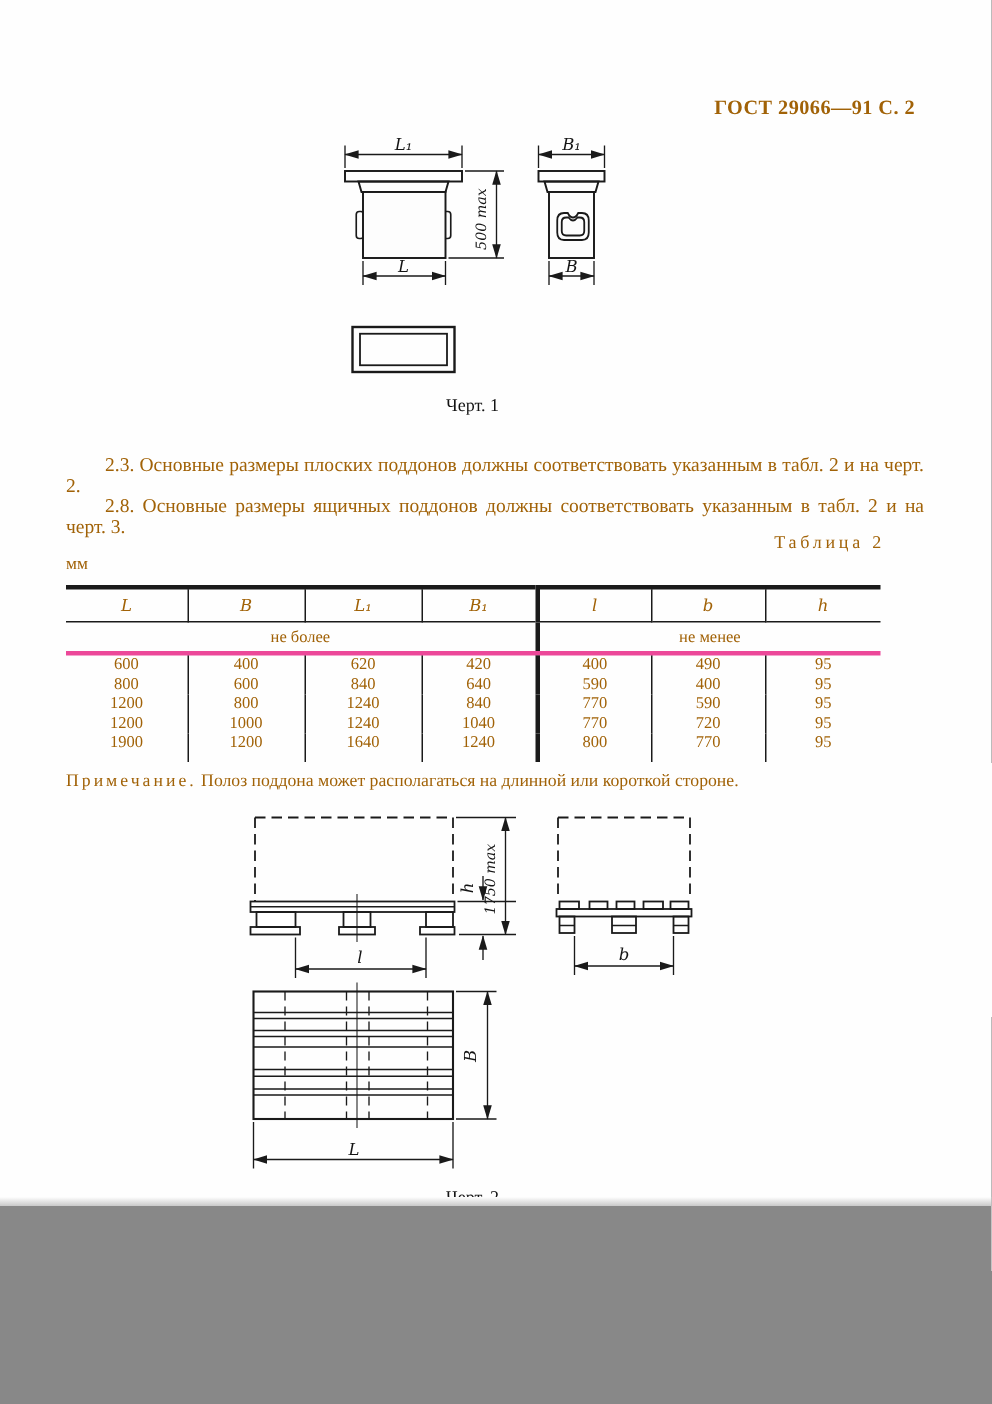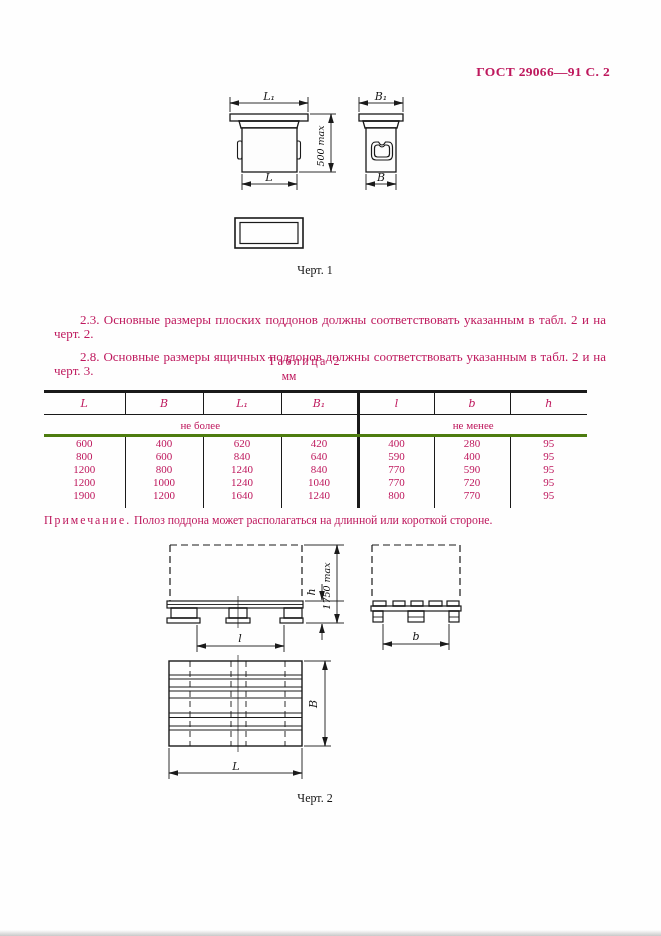--- a/index.html
+++ b/index.html
@@ -1,47 +1,47 @@
 <!DOCTYPE html>
 <html><head>
 <meta charset="utf-8">
 <style>
   html,body { margin:0; padding:0; background:#888; }
   .page {
-    position:relative; width:661px; height:936px; margin:0 auto;
+    position:relative; width:661px; height:804px; margin:0 auto;
     background:#fefefe; overflow:hidden;
-    font-family:"Liberation Serif", serif; color:#be185d;
+    font-family:"Liberation Serif", serif; color:#a16207;
   }
   .hdr {
     position:absolute; top:64px; left:0; width:610px;
     text-align:right; font-weight:bold; font-size:13.5px; letter-spacing:.3px;
   }
   .paras { position:absolute; top:303px; left:44px; width:572px;
     font-size:13px; line-height:13.5px; text-align:justify; }
-  .paras p { margin:10px; text-indent:26px; }
-  .tbl-title { position:absolute; top:354px; left:32px; width:546px;
-    text-align:center; font-size:12px; letter-spacing:2.5px; }
+  .paras p { margin:0; text-indent:26px; }
+  .tbl-title { position:absolute; top:354px; left:44px; width:546px;
+    text-align:right; font-size:12px; letter-spacing:2.5px; }
   .unit { position:absolute; top:370px; left:44px; width:490px;
-    text-align:center; font-size:11.5px; }
+    text-align:left; font-size:11.5px; }
   table.dims {
     position:absolute; top:390px; left:44px; width:543px;
     border-collapse:collapse; table-layout:fixed;
     border-top:3px solid #1a1a1a; font-size:12px;
   }
   table.dims th, table.dims td {
     border-right:1px solid #1a1a1a; text-align:center; padding:0;
     font-weight:normal; overflow:hidden;
   }
   table.dims th:last-child, table.dims td:last-child { border-right:none; }
   table.dims .sep { border-right-width:3px !important; }
   tr.cols th {
     height:21px; border-bottom:1px solid #1a1a1a;
     font-style:italic; font-family:"DejaVu Serif", serif; font-size:11px;
   }
-  tr.grp th { height:19px; border-bottom:3px solid #4d7c0f; font-size:11px; }
+  tr.grp th { height:19px; border-bottom:3px solid #ec4899; font-size:11px; }
   tbody td { height:13px; line-height:13px; font-size:11px; }
   tbody tr.spacer td { height:6px; }
   .note { position:absolute; top:513px; left:44px; width:572px; font-size:11.8px;font-family:Liberation Serif, serif; }
   .note .lbl { letter-spacing:2px; }
   .fig { position:absolute; }
   .scan-edge { position:absolute; left:0; right:0; bottom:0; height:6px;
     background:linear-gradient(#fefefe,#c9c9c9); }
   svg text { fill:#141414; }
   .dimlbl { font-family:"DejaVu Serif", serif; font-style:italic; font-size:11px; }
   .dimlbl-sm { font-family:"DejaVu Serif", serif; font-style:italic; font-size:9.5px; }
@@ -135,21 +135,21 @@
         <th colspan="3">не менее</th>
       </tr>
     </thead>
     <tbody>
         <tr>
           <td>600</td>
           <td>400</td>
           <td>620</td>
           <td class="sep">420</td>
           <td>400</td>
-          <td>280</td>
+          <td>490</td>
           <td>95</td>
         </tr>
         <tr>
           <td>800</td>
           <td>600</td>
           <td>840</td>
           <td class="sep">640</td>
           <td>590</td>
           <td>400</td>
           <td>95</td>

